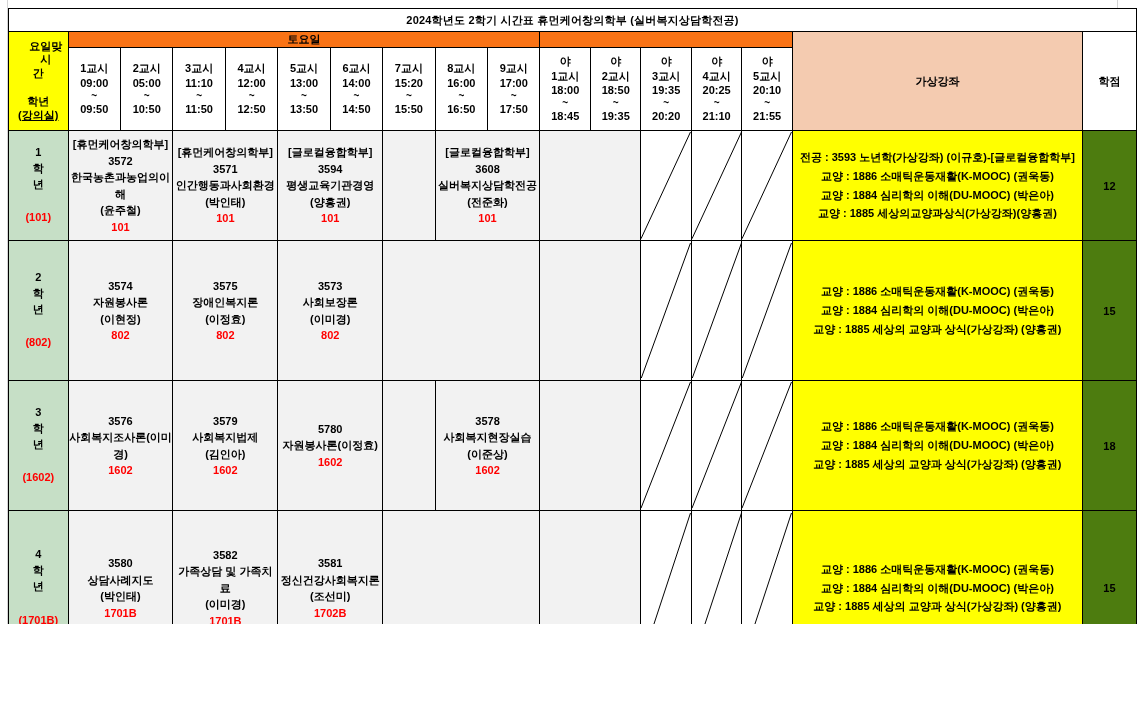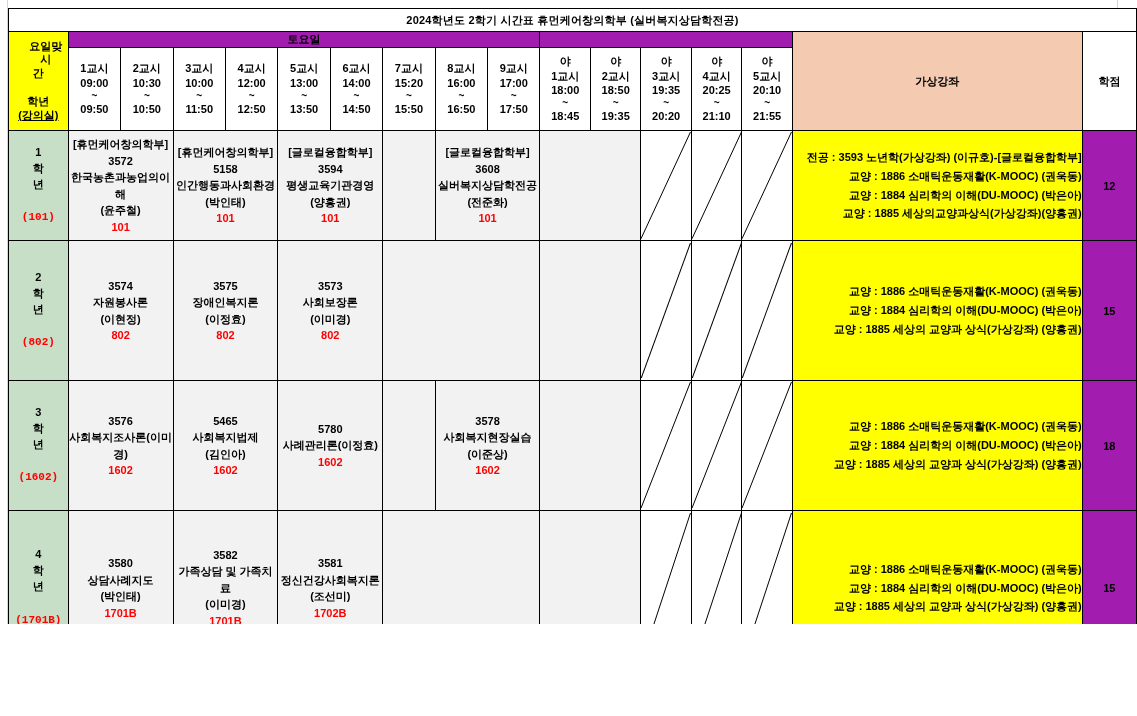--- a/index.html
+++ b/index.html
@@ -65,21 +65,21 @@
     font-size: 10.5px;
     font-weight: bold;
     line-height: 1.25;
     padding: 2px 1px;
   }
   .corner .l1 { display:block;margin-left:15px; }
   .corner .l2 { display:block; color:#000; }
   .corner .l3 { display:block; margin-top: 14px;}
   .corner .l4 { display:block;text-decoration:underline; }
   .daylabel {
-    background: #a21caf;
+    background: #f97316;
     font-size: 11px;
     height: 14px;
     font-weight: bold;
   }
   .period {
     background: #ffffff;
     font-size: 10.5px;
     line-height: 1.28;
     height: 82px;
     font-weight: bold;
@@ -98,21 +98,21 @@
     font-size: 12px;
     font-weight: bold;
   }
   .yearcell {
     background: #c6dfc6;
     font-size: 12px;
     font-weight: bold;
     line-height: 1.45;
   }
   .yearcell .yr { display:block; }
-  .yearcell .room { display:block; color:#ff0000; margin-top: 18px; font-family: Liberation Mono, monospace; }
+  .yearcell .room { display:block; color:#ff0000; margin-top: 18px; }
   .course {
     background: #f2f2f2;
     font-size: 11px;
     line-height: 1.5;
     font-weight: bold;
   }
   .course .ln { display:block; }
   .course .room { display:block; color:#ff0000; }
   .empty {
     background: #f2f2f2;
@@ -123,23 +123,23 @@
   }
   .night svg { display:block; width:100%; height:100%; }
   .virt {
     background: #ffff00;
     font-size: 11px;
     text-align: left;
     padding: 4px 6px;
     line-height: 1.7;
     font-weight: bold;
   }
-  .virt .ln { display:block;text-align:right; }
+  .virt .ln { display:block; }
   .credit {
-    background: #a21caf;
+    background: #4d7c0f;
     font-size: 12px;
     font-weight: bold;
   }
   .note {
     position: absolute;
     left: 47px;
     top: 686px;
     font-size: 13px;
     font-weight: bold;
     color: #ff0000;
@@ -223,27 +223,27 @@
 
     <tr>
       <td class="period">
         <span class="p-no">1교시</span>
         <span class="p-s">09:00</span>
         <span class="p-t">~</span>
         <span class="p-e">09:50</span>
       </td>
       <td class="period">
         <span class="p-no">2교시</span>
-        <span class="p-s">10:30</span>
+        <span class="p-s">05:00</span>
         <span class="p-t">~</span>
         <span class="p-e">10:50</span>
       </td>
       <td class="period">
         <span class="p-no">3교시</span>
-        <span class="p-s">10:00</span>
+        <span class="p-s">11:10</span>
         <span class="p-t">~</span>
         <span class="p-e">11:50</span>
       </td>
       <td class="period">
         <span class="p-no">4교시</span>
         <span class="p-s">12:00</span>
         <span class="p-t">~</span>
         <span class="p-e">12:50</span>
       </td>
       <td class="period">
@@ -323,21 +323,21 @@
       </td>
       <td class="course" colspan="2">
         <span class="ln">[휴먼케어창의학부]</span>
         <span class="ln">3572</span>
         <span class="ln">한국농촌과농업의이해</span>
         <span class="ln">(윤주철)</span>
         <span class="room">101</span>
       </td>
       <td class="course" colspan="2">
         <span class="ln">[휴먼케어창의학부]</span>
-        <span class="ln">5158</span>
+        <span class="ln">3571</span>
         <span class="ln">인간행동과사회환경</span>
         <span class="ln">(박인태)</span>
         <span class="room">101</span>
       </td>
       <td class="course" colspan="2">
         <span class="ln">[글로컬융합학부]</span>
         <span class="ln">3594</span>
         <span class="ln">평생교육기관경영</span>
         <span class="ln">(양흥권)</span>
         <span class="room">101</span>
@@ -431,28 +431,28 @@
         <span class="yr">학</span>
         <span class="yr">년</span>
         <span class="room">(1602)</span>
       </td>
       <td class="course" colspan="2">
         <span class="ln">3576</span>
         <span class="ln">사회복지조사론(이미경)</span>
         <span class="room">1602</span>
       </td>
       <td class="course" colspan="2">
-        <span class="ln">5465</span>
+        <span class="ln">3579</span>
         <span class="ln">사회복지법제</span>
         <span class="ln">(김인아)</span>
         <span class="room">1602</span>
       </td>
       <td class="course" colspan="2">
         <span class="ln">5780</span>
-        <span class="ln">사례관리론(이정효)</span>
+        <span class="ln">자원봉사론(이정효)</span>
         <span class="room">1602</span>
       </td>
       <td class="empty"></td>
       <td class="course" colspan="2">
         <span class="ln">3578</span>
         <span class="ln">사회복지현장실습</span>
         <span class="ln">(이준상)</span>
         <span class="room">1602</span>
       </td>
       <td class="empty" colspan="2"></td>

